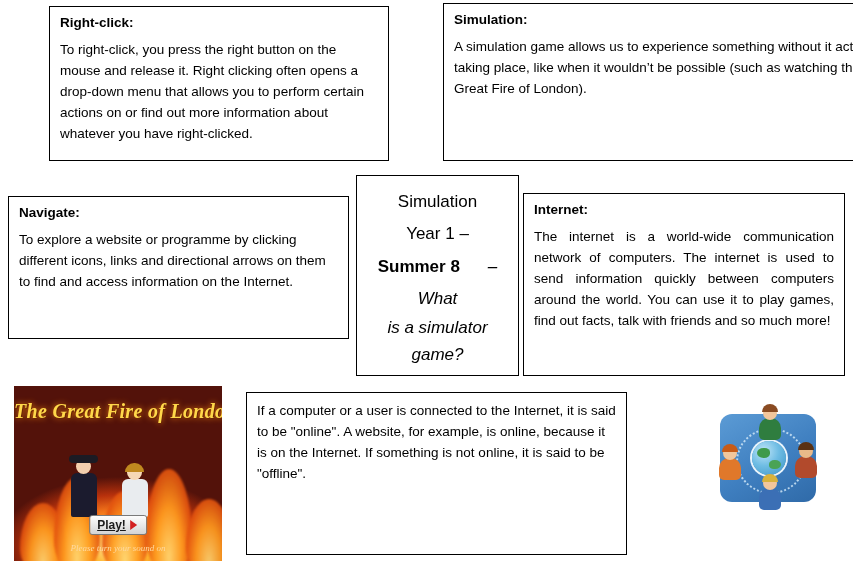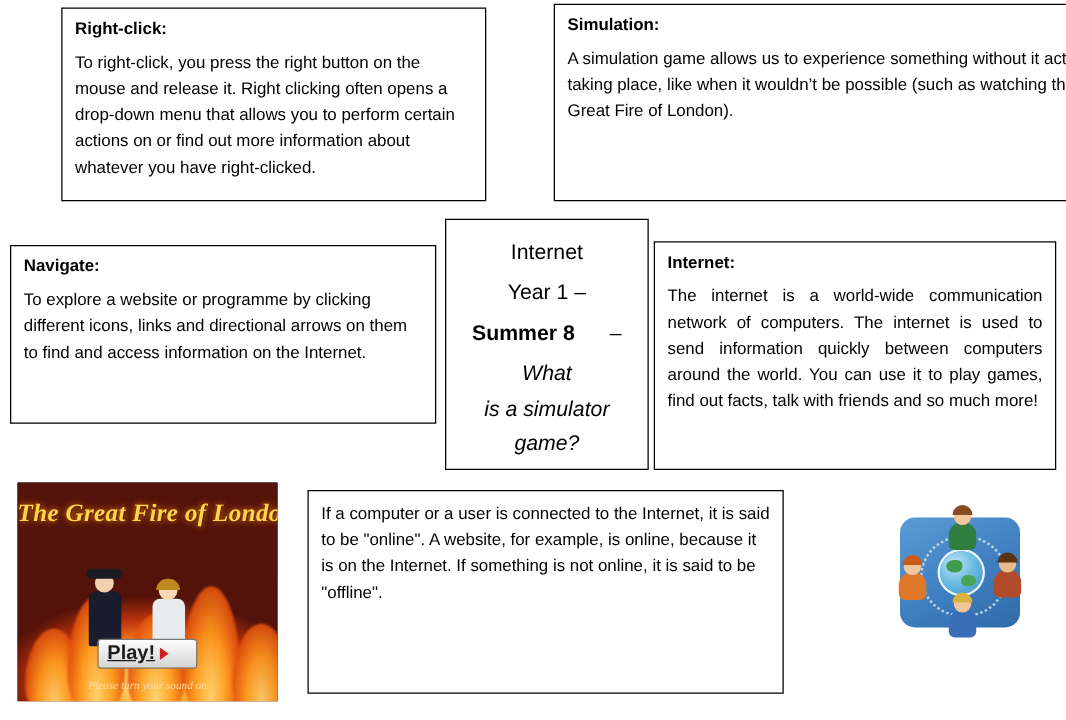--- a/index.html
+++ b/index.html
@@ -176,22 +176,22 @@
     background: #e9ecef;
     border-radius: 6px 6px 2px 2px;
   }
   .play-btn {
     position: absolute;
     left: 50%; transform: translateX(-50%);
     bottom: 26px;
     background: linear-gradient(#fdfdfd, #d4d4d4);
     border: 1px solid #7a7a7a;
     border-radius: 3px;
-    padding: 2px 22px 2px 7px;
-    font-size: 16px;
+    padding: 2px 9px 2px 7px;
+    font-size: 12px;
     font-weight: bold;
     color: #1b1b1b;
     display: flex;
     align-items: center;
     gap: 4px;
     white-space: nowrap;
     text-decoration: underline;
   }
   .play-tri {
     width: 0; height: 0;
@@ -291,21 +291,21 @@
     <p class="box-title">Simulation:</p>
     <p class="box-body">A simulation game allows us to experience something without it actually taking place, like when it wouldn’t be possible (such as watching the Great Fire of London).</p>
   </div>
 
   <div class="box" id="box-navigate">
     <p class="box-title">Navigate:</p>
     <p class="box-body">To explore a website or programme by clicking different icons, links and directional arrows on them to find and access information on the Internet.</p>
   </div>
 
   <div class="box" id="box-center">
-    <p class="center-line">Internet</p>
+    <p class="center-line">Simulation</p>
     <p class="center-line">Year 1 –</p>
     <p class="center-line b">
       <span>Summer 8</span><span class="reg">– What</span>
     </p>
     <p class="center-italic">is a simulator</p>
     <p class="center-italic">game?</p>
   </div>
 
   <div class="box" id="box-internet">
     <p class="box-title">Internet:</p>

